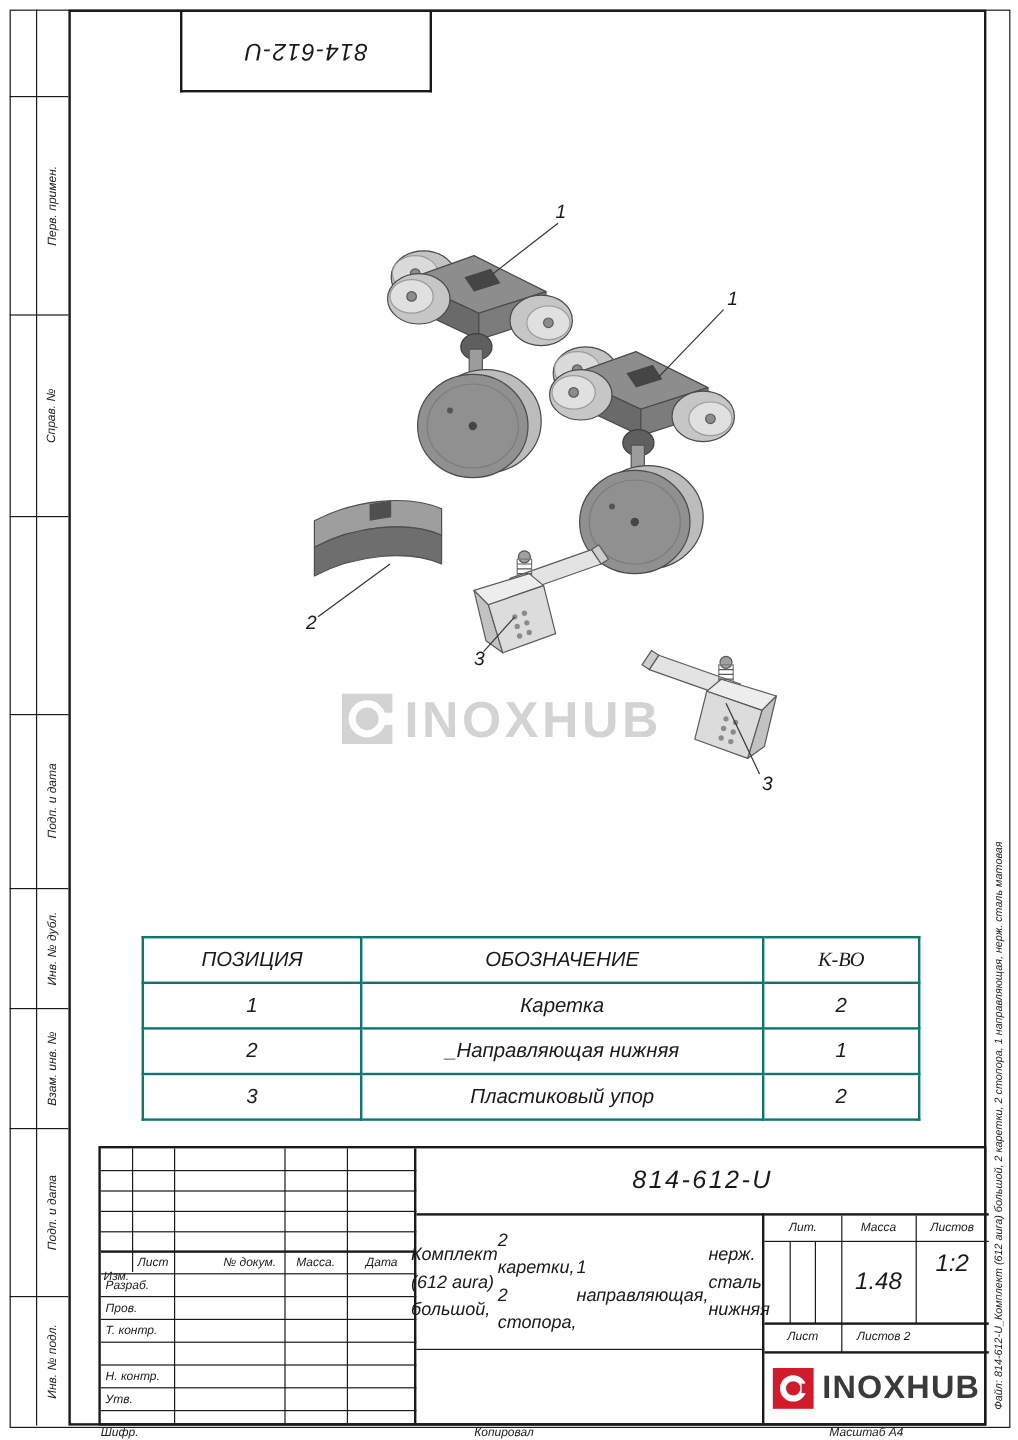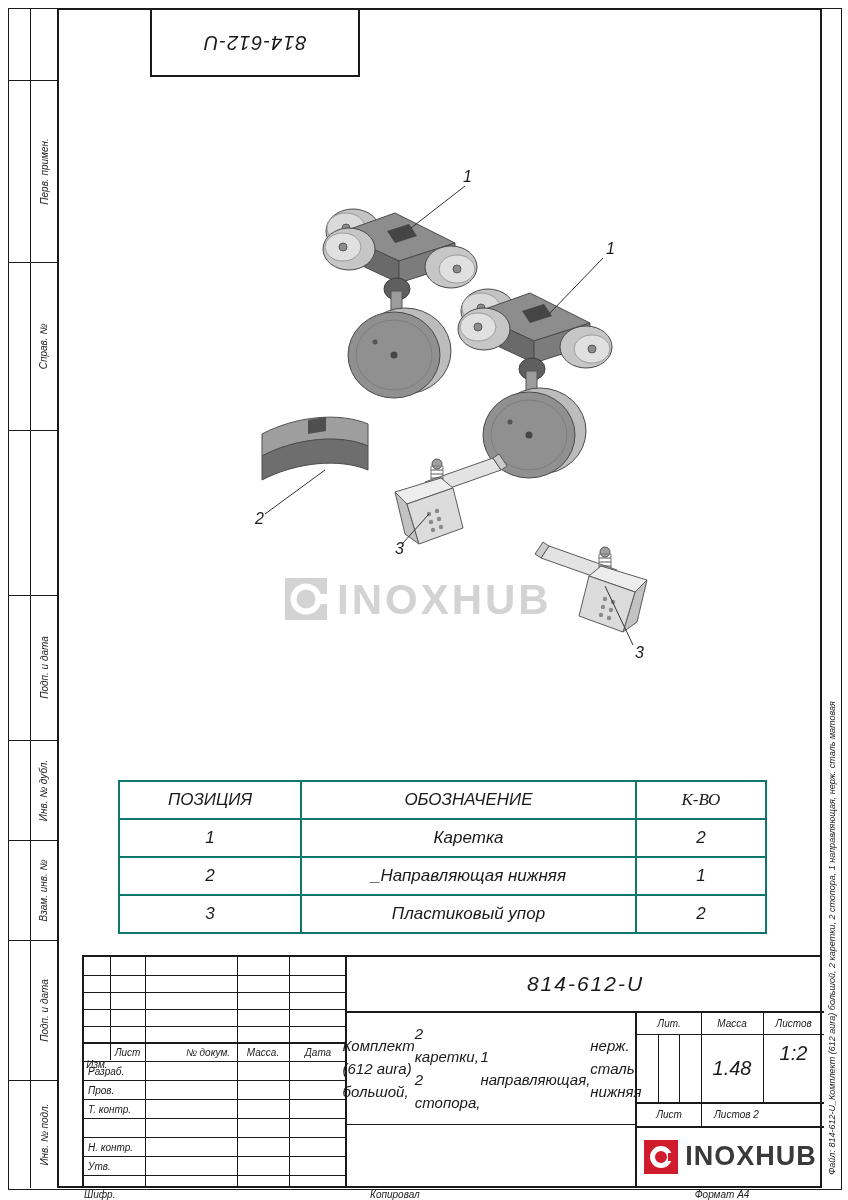--- a/index.html
+++ b/index.html
@@ -252,16 +252,16 @@
     <div class="tb-logo" style="left:553px;top:170px;width:187px;height:59px">
       <span class="logo-mark">
           <span class="ring"></span>
           <span class="notch"></span>
         </span>
       <span class="logo-text">INOXHUB</span>
     </div>
   </div>
 
   <div class="footnote" style="left:84px;width:100px;text-align:left">Шифр.</div>
-  <div class="footnote" style="left:370px;width:120px;">Копировал</div>
-  <div class="footnote" style="left:672px;width:100px;text-align:center">Формат А4</div>
+  <div class="footnote" style="left:360px;width:120px;text-align:center">Копировал</div>
+  <div class="footnote" style="left:672px;width:100px;text-align:center">Масштаб А4</div>
 
 </div>
 
 </body></html>

